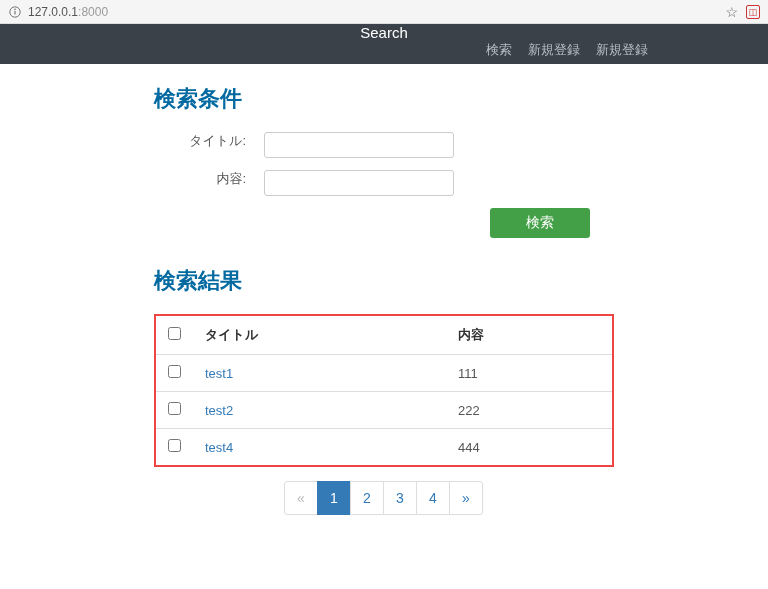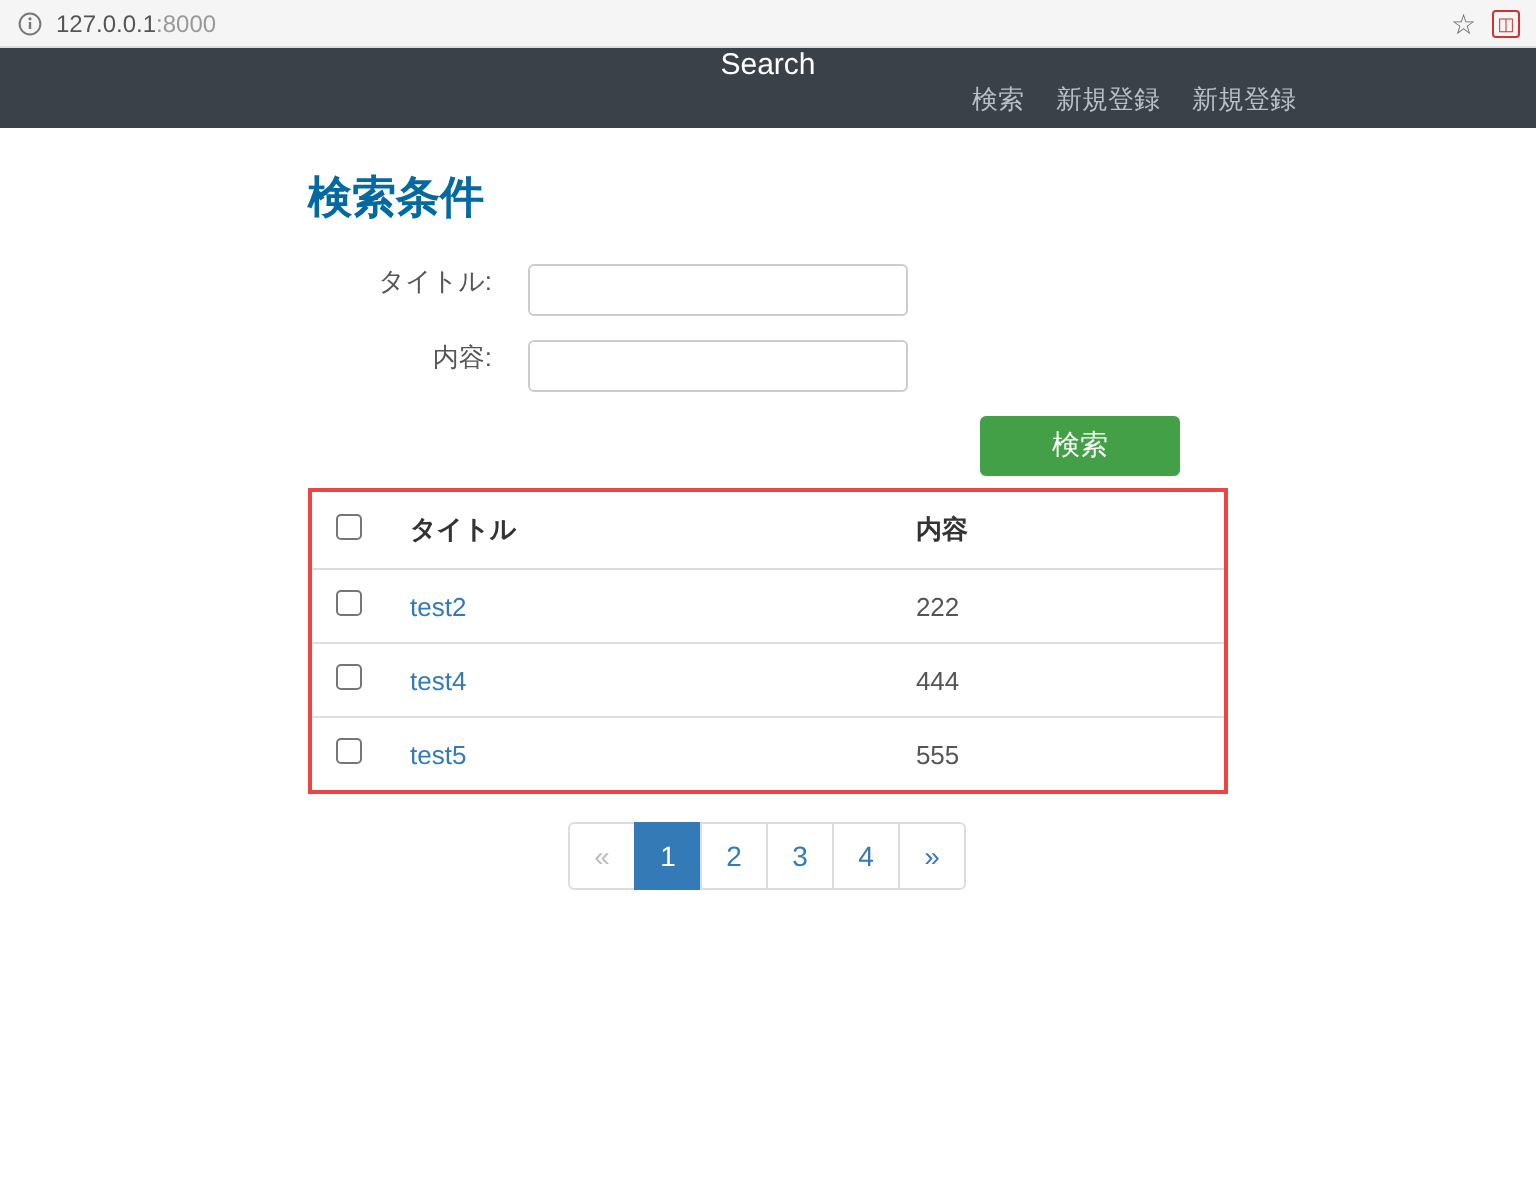--- a/index.html
+++ b/index.html
@@ -80,46 +80,47 @@
     <input type="text" value="" style="">
   </div>
   <div class="form-row">
     <label>内容:</label>
     <input type="text" value="" style="">
   </div>
   <div class="btn-row">
     <button class="btn-search">検索</button>
   </div>
 
+  <h2 class="results-heading">検索結果</h2>
 
   <table>
     <thead>
       <tr>
         <th class="chk">
           <input type="checkbox" style="">
         </th>
         <th>タイトル</th>
         <th>内容</th>
       </tr>
     </thead>
     <tbody id="results-body">
         <tr>
           <td class="chk"><input type="checkbox" style=""></td>
+          <td class="title"><a>test1</a></td>
+          <td>111</td>
+        </tr>
+        <tr>
+          <td class="chk"><input type="checkbox" style=""></td>
           <td class="title"><a>test2</a></td>
           <td>222</td>
         </tr>
         <tr>
           <td class="chk"><input type="checkbox" style=""></td>
           <td class="title"><a>test4</a></td>
           <td>444</td>
-        </tr>
-        <tr>
-          <td class="chk"><input type="checkbox" style=""></td>
-          <td class="title"><a>test5</a></td>
-          <td>555</td>
         </tr>
       </tbody>
   </table>
 
   <div class="pagination">
     <span class="page first disabled">«</span>
     <span class="page active">1</span>
       <span class="page">2</span>
       <span class="page">3</span>
       <span class="page">4</span>

